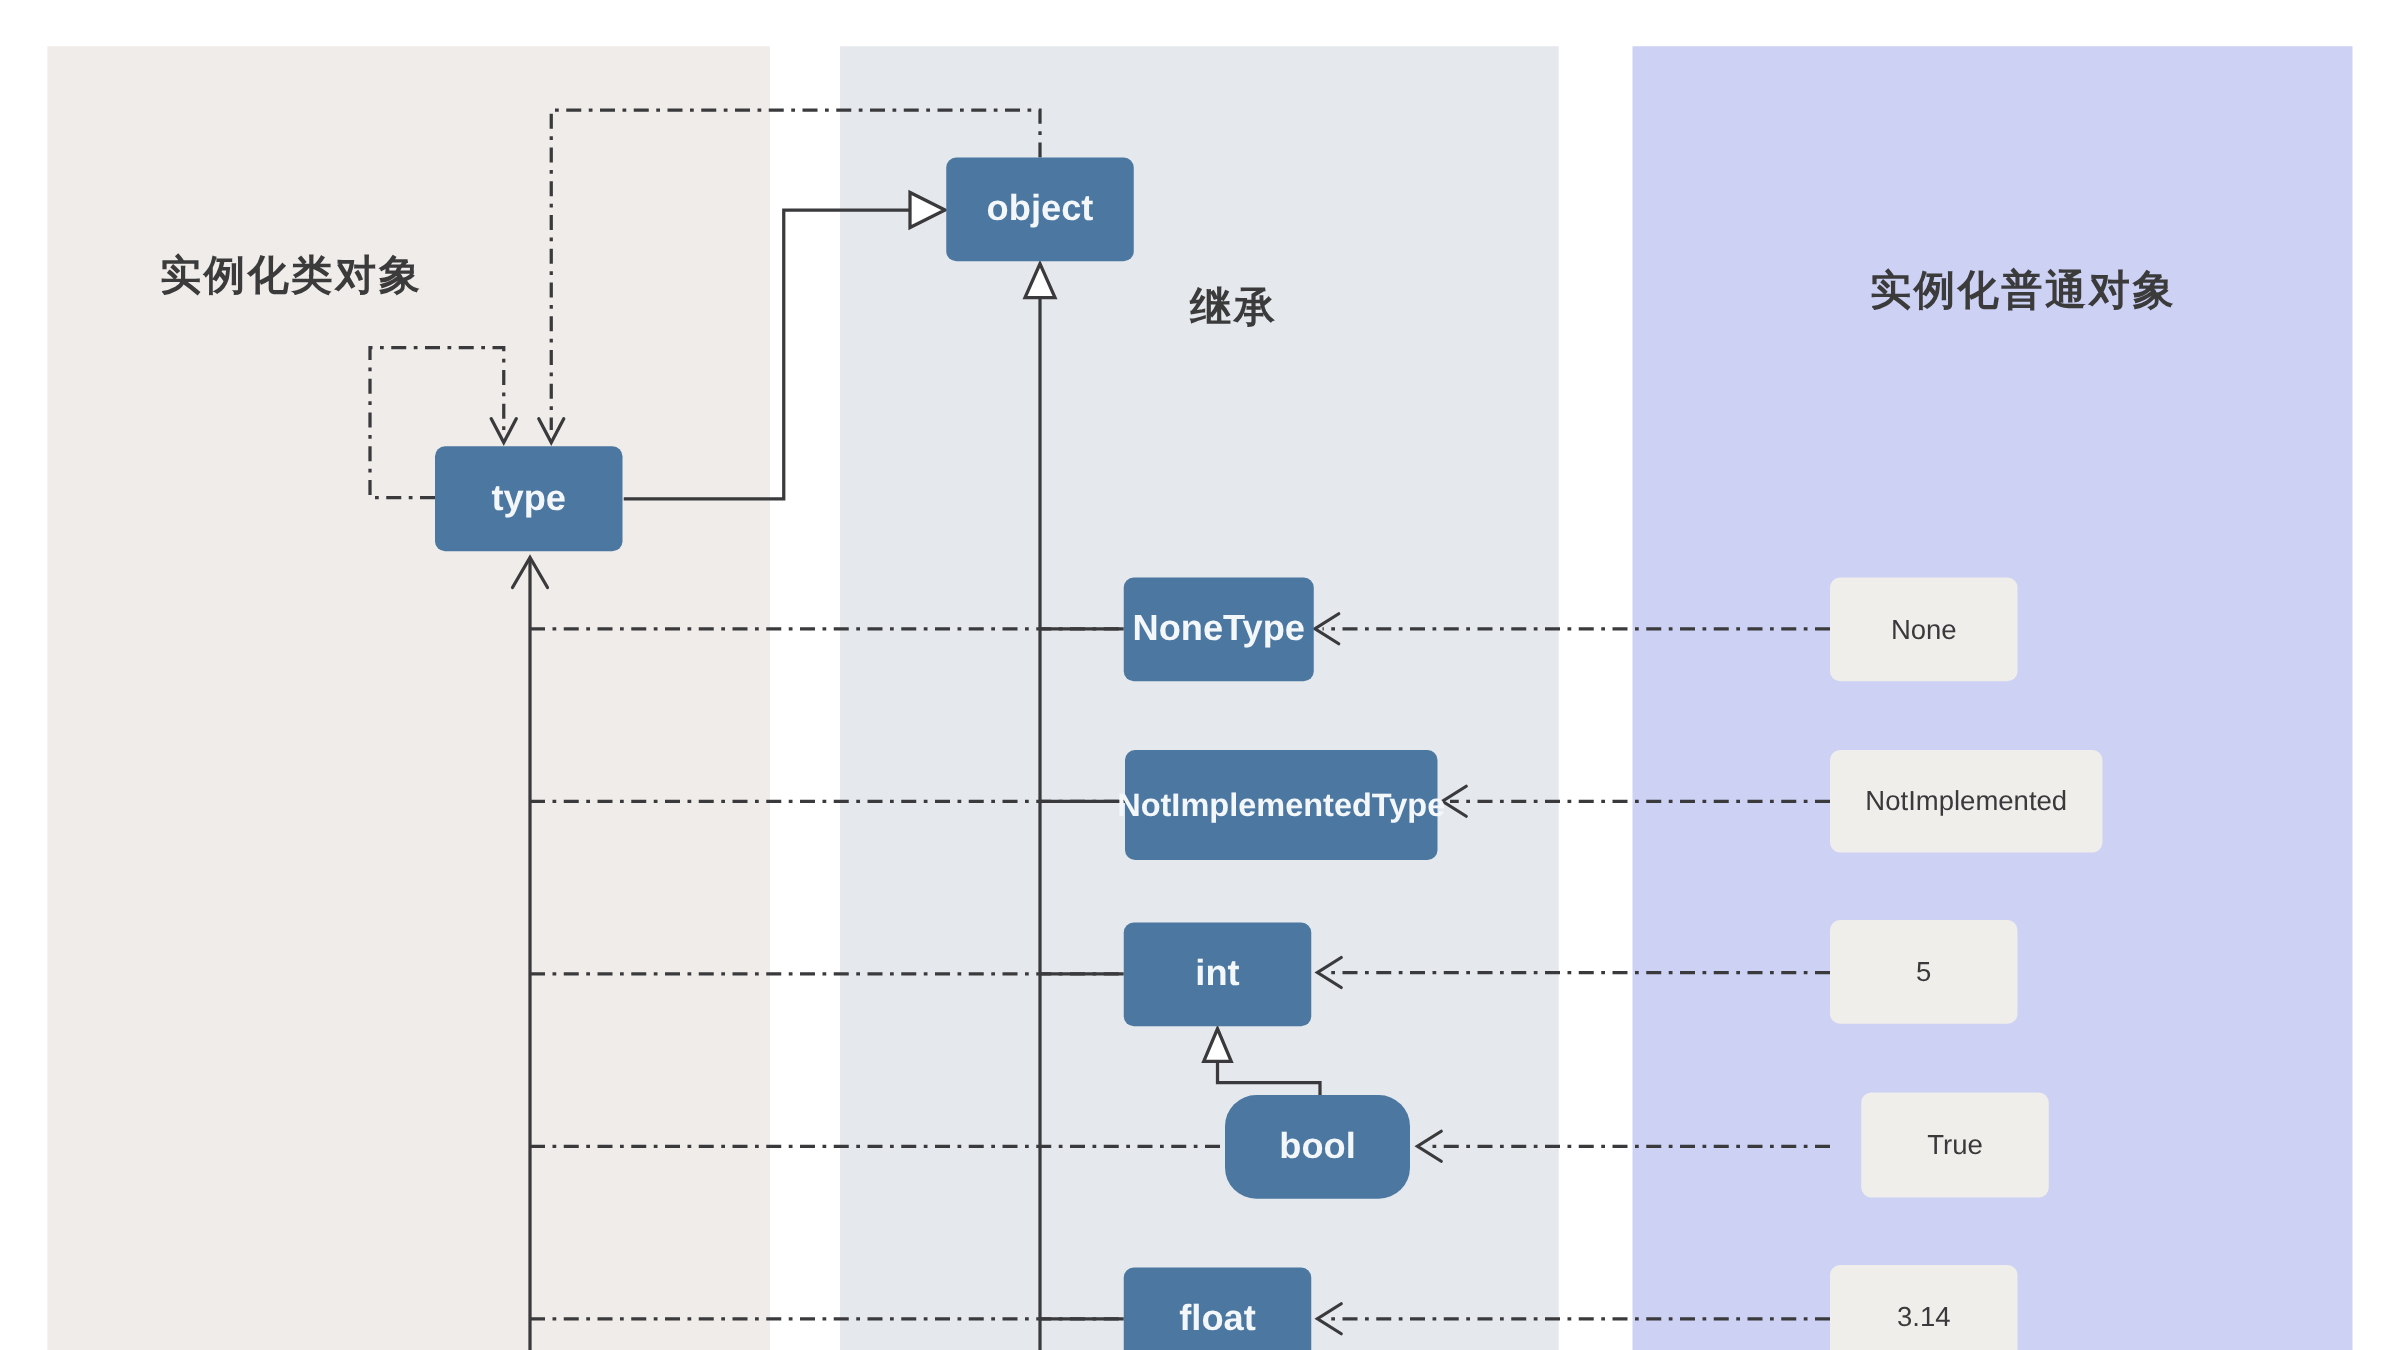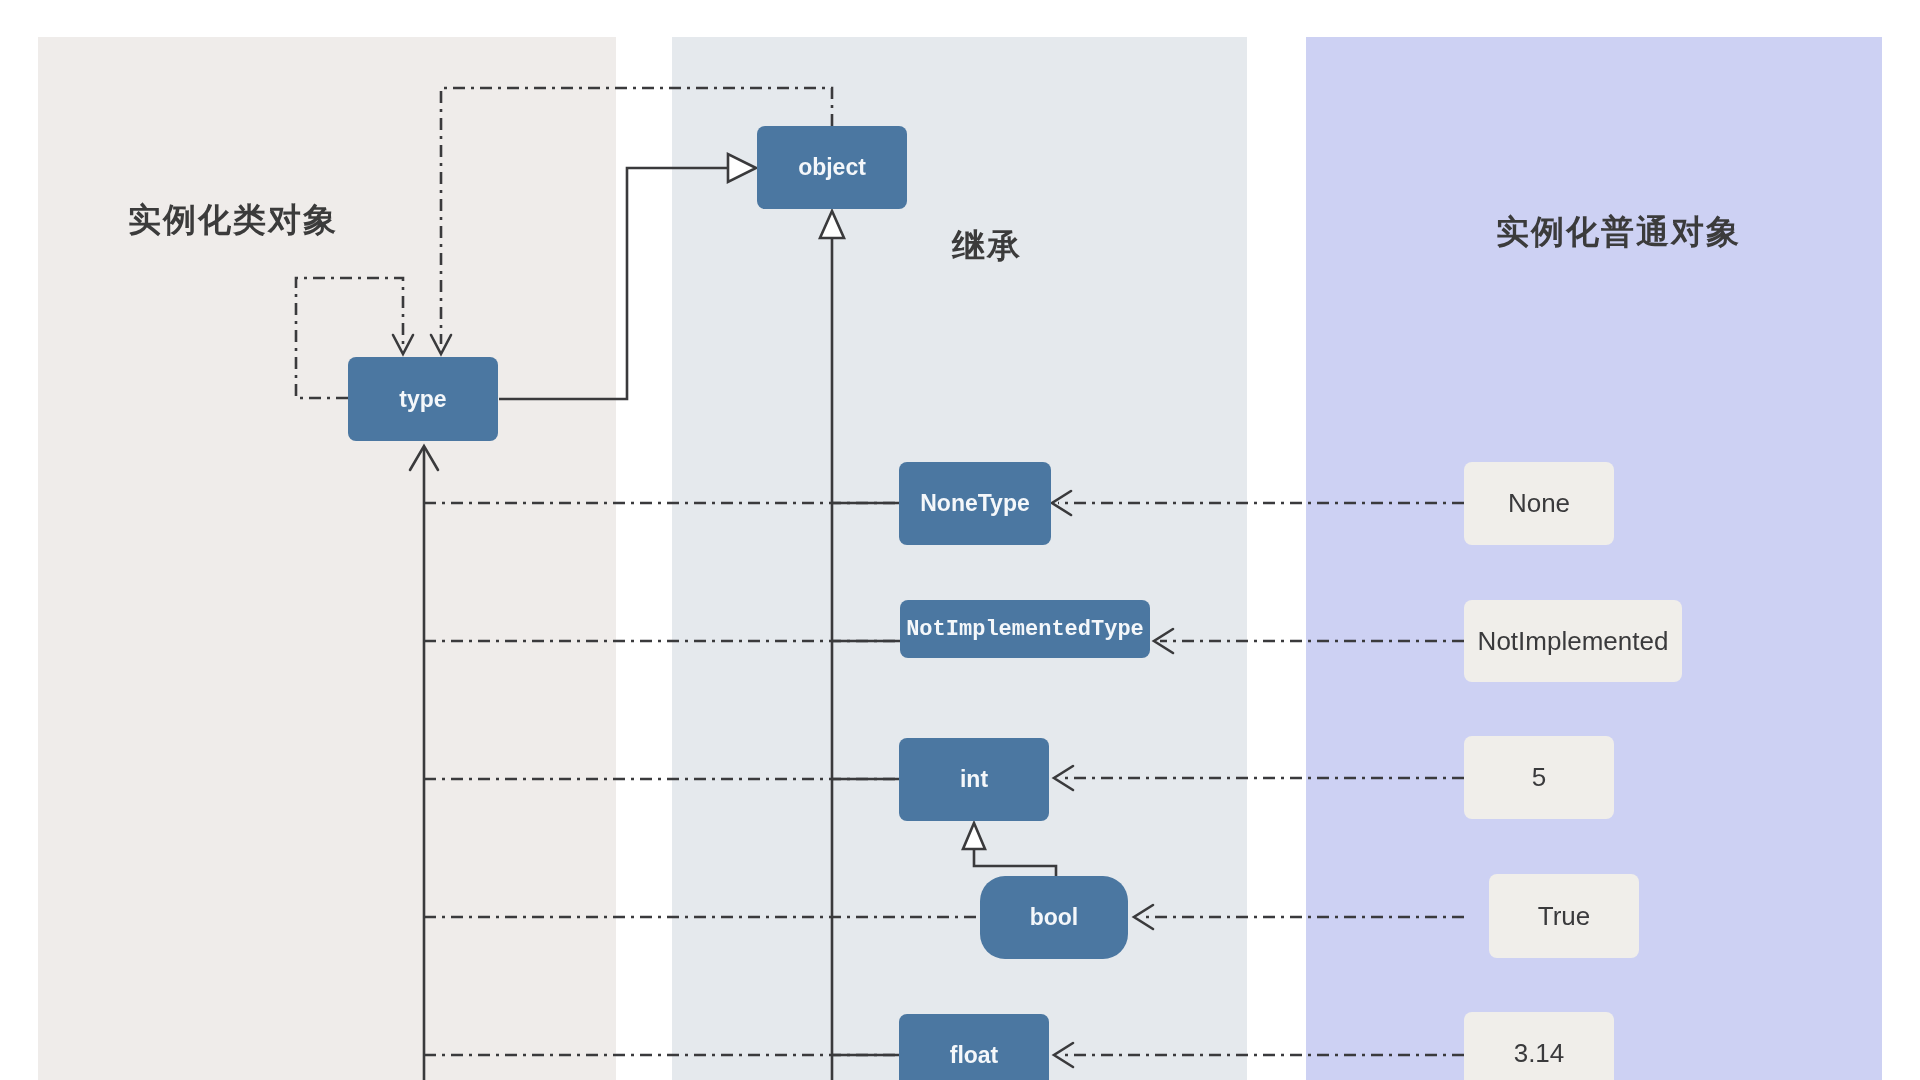--- a/index.html
+++ b/index.html
@@ -11,27 +11,27 @@
   .col2{left:672px;width:575px;background:#E5E9ED;}
   .col3{left:1306px;width:576px;background:#CDD1F3;}
   .zone-title{position:absolute;font-size:33px;font-weight:bold;color:#3b3b3b;
               letter-spacing:2px;white-space:nowrap;}
   .t1{left:128px;top:198px;}
   .t2{left:952px;top:224px;}
   .t3{left:1458px;top:210px;margin-left:38px;}
   .wires{position:absolute;left:0;top:0;width:1920px;height:1080px;}
   .node{position:absolute;display:flex;align-items:center;justify-content:center;
         border-radius:8px;white-space:nowrap;}
-  .cls{background:#4B77A1;color:#f4f7fa;font-size:23px;font-weight:bold;}
-  .inst{background:#F0EEEA;color:#3a3a3c;font-size:26px;}
+  .cls{background:#4B77A1;color:#f4f7fa;font-size:29px;font-weight:bold;}
+  .inst{background:#F0EEEA;color:#3a3a3c;font-size:22px;}
   
   .n-object{left:757px;top:126px;width:150px;height:83px;}
   .n-type{left:348px;top:357px;width:150px;height:84px;}
   .n-nonetype{left:899px;top:462px;width:152px;height:83px;}
-  .n-notimplementedtype{left:900px;top:600px;width:250px;height:58px;font-size:22px;font-family:Liberation Mono, monospace;}
+  .n-notimplementedtype{left:900px;top:600px;width:250px;height:88px;font-size:26px;}
   .n-int{left:899px;top:738px;width:150px;height:83px;}
   .n-bool{left:980px;top:876px;width:148px;height:83px;border-radius:25px;}
   .n-float{left:899px;top:1014px;width:150px;height:83px;}
   
   .n-none{left:1464px;top:462px;width:150px;height:83px;}
   .n-notimplemented{left:1464px;top:600px;width:218px;height:82px;}
   .n-five{left:1464px;top:736px;width:150px;height:83px;}
   .n-true{left:1464px;top:874px;width:150px;height:84px;margin-left:25px;}
   .n-pi{left:1464px;top:1012px;width:150px;height:83px;}
   .ln{stroke:#3a3a3c;stroke-width:2.6;fill:none;}

